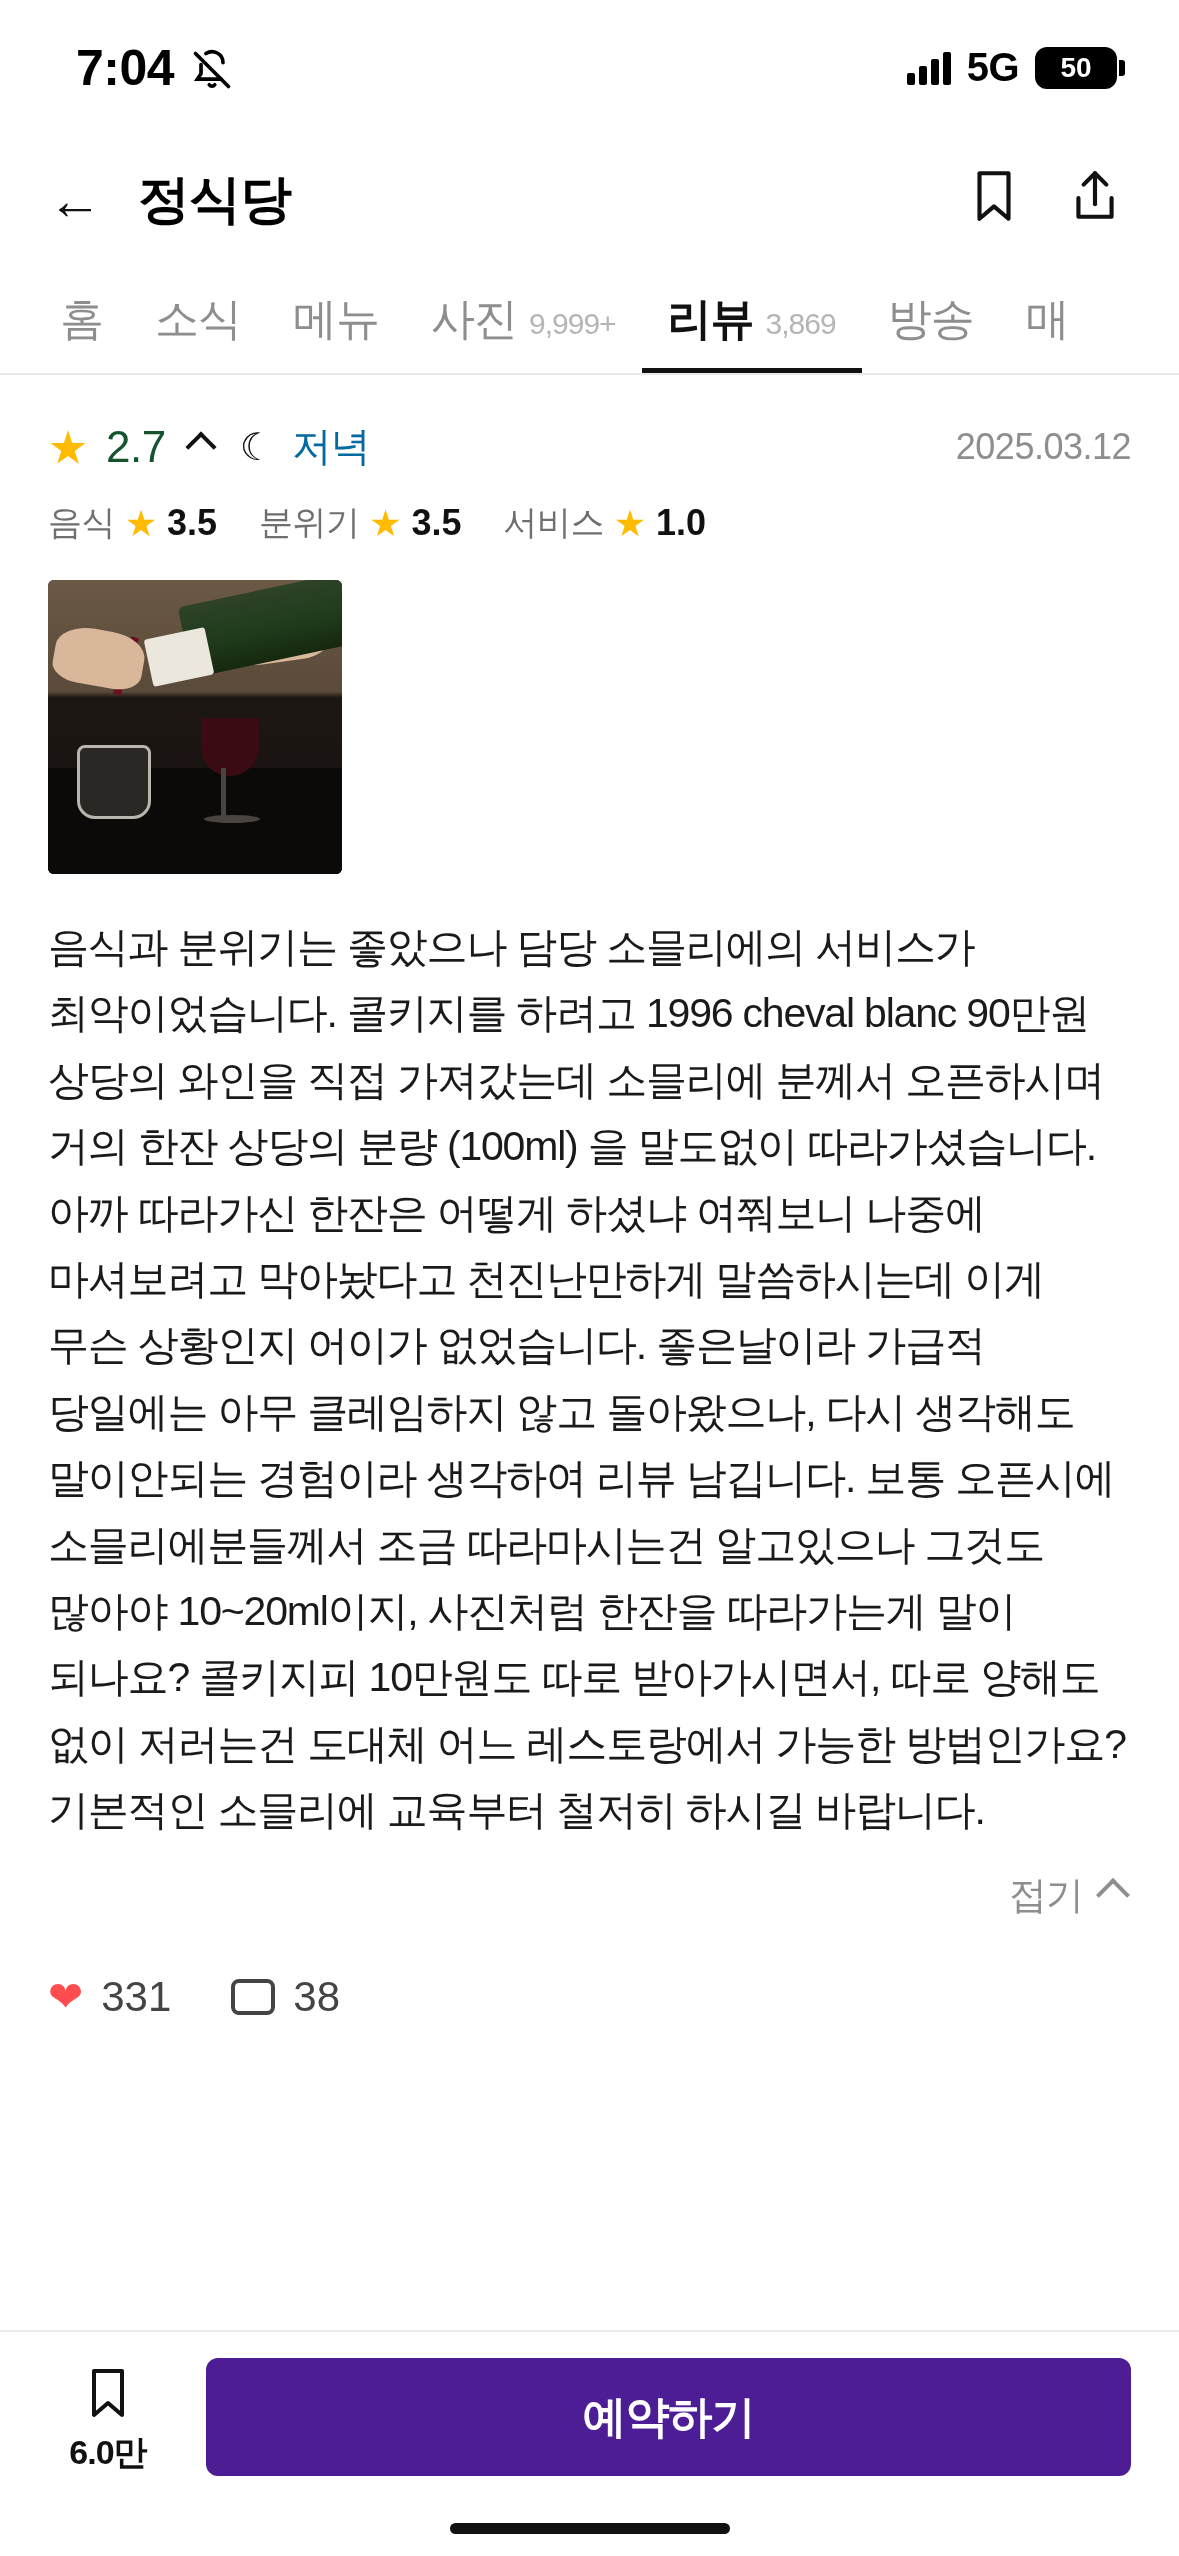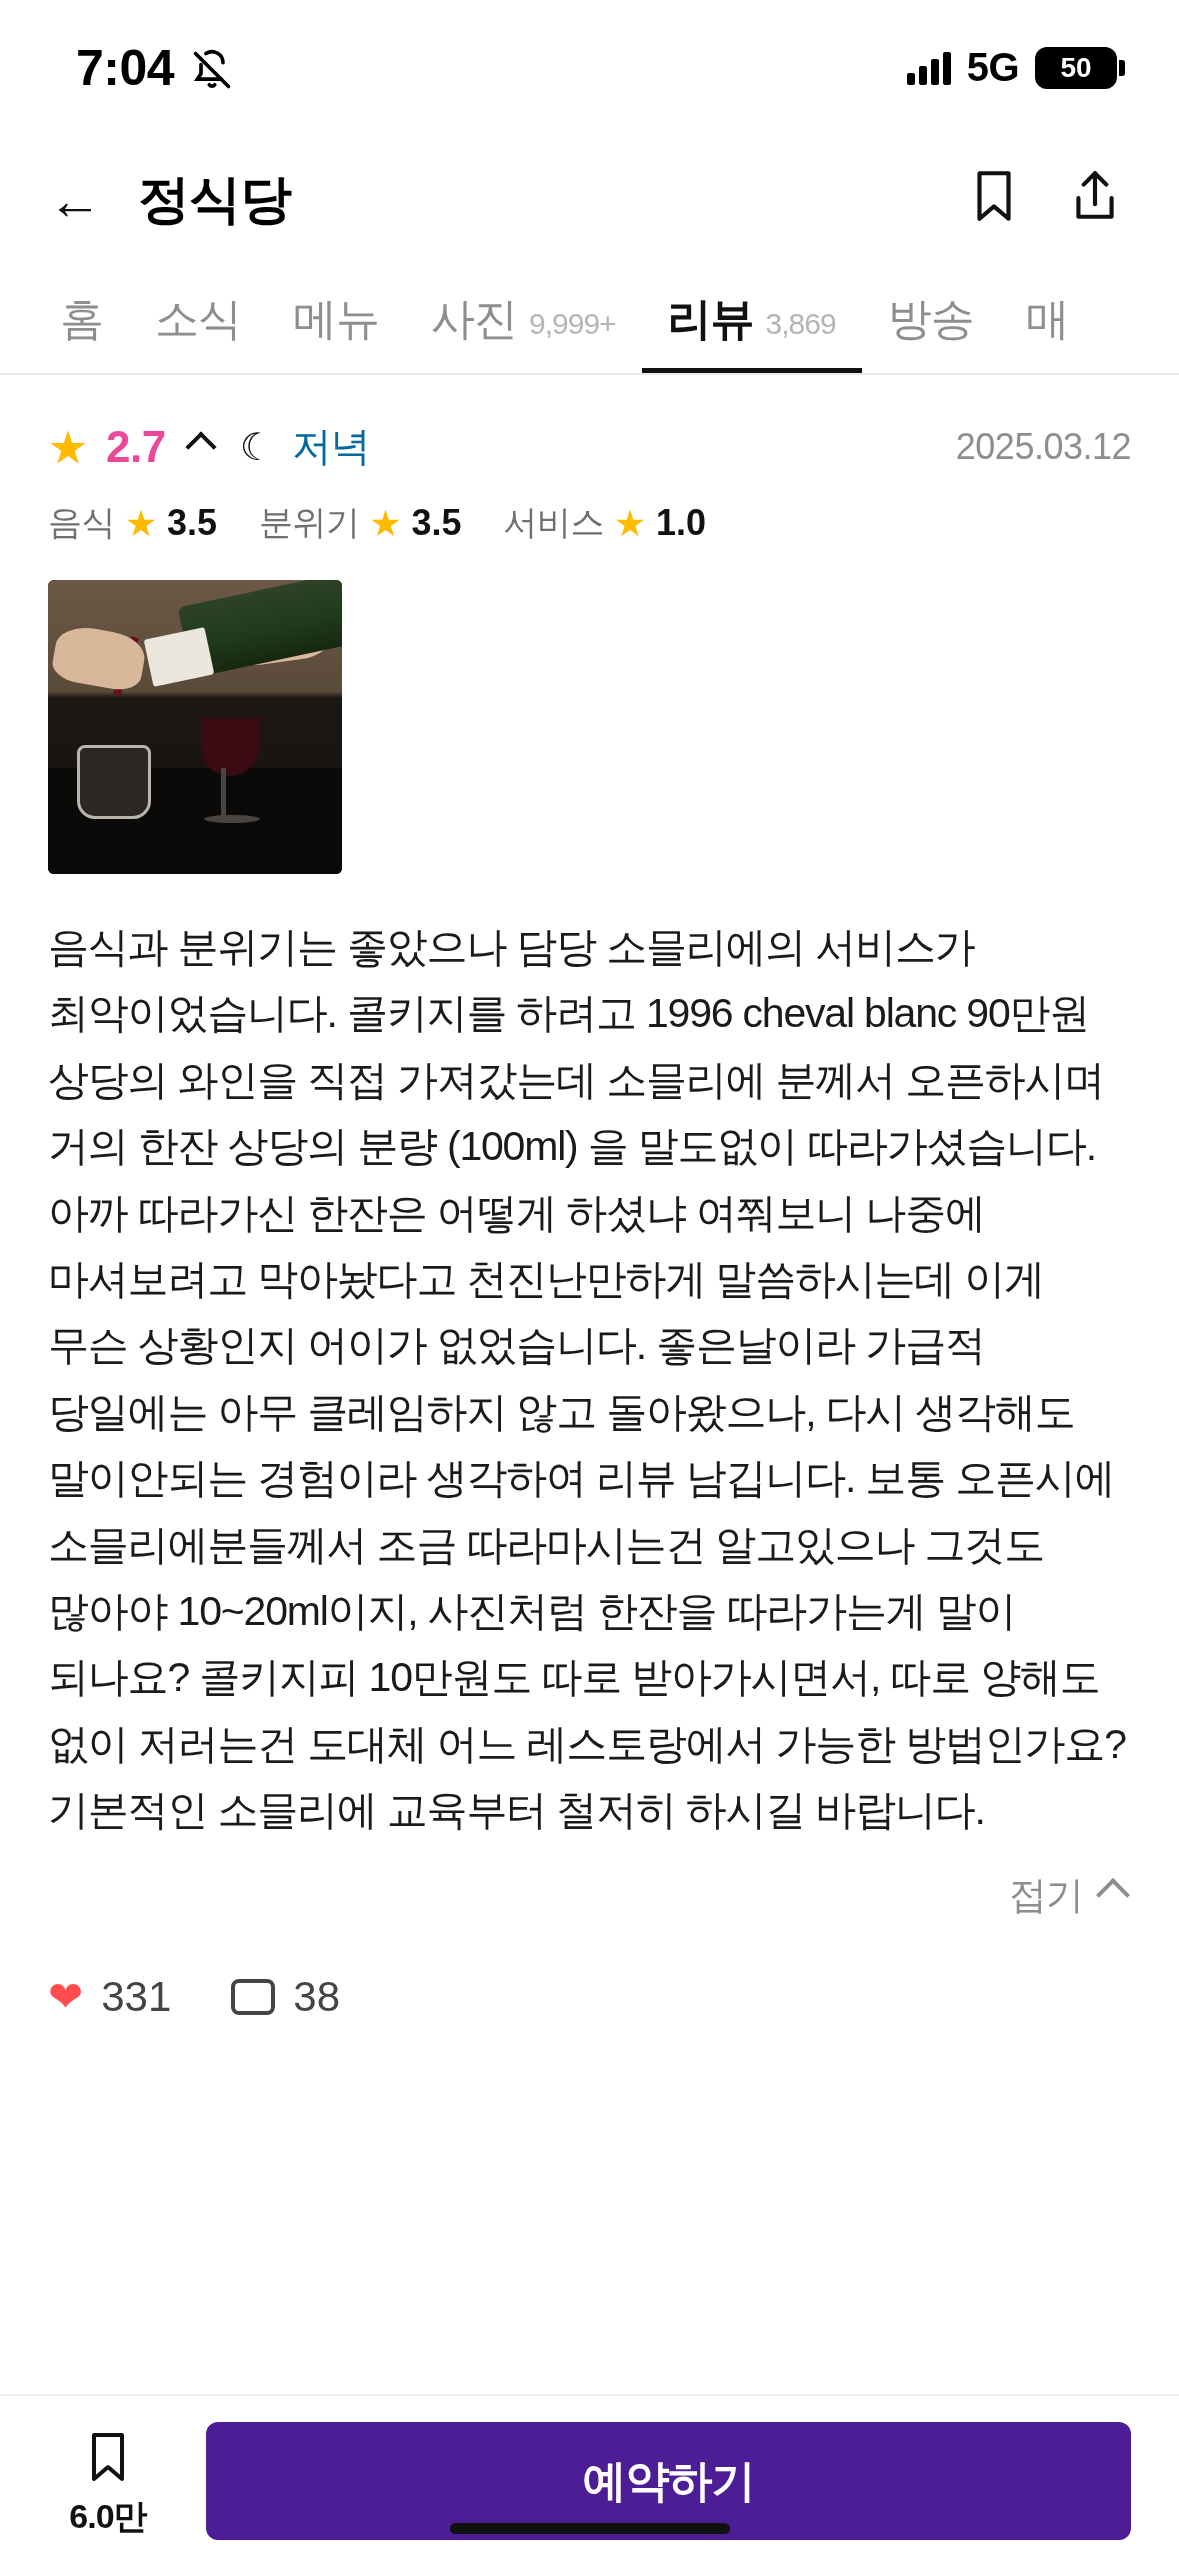--- a/index.html
+++ b/index.html
@@ -117,21 +117,21 @@
 
   
   .review { padding: 44px 48px 0 48px; }
   .review-top {
     display: flex;
     align-items: center;
     justify-content: space-between;
   }
   .rating-line { display: flex; align-items: center; gap: 18px; }
   .star { color: #ffbb00; font-size: 40px; line-height: 1; }
-  .rating-value { font-size: 44px; font-weight: bold; color: #ec4899; letter-spacing: -0.5px; }
+  .rating-value { font-size: 44px; font-weight: normal; color: #14532d; letter-spacing: -0.5px; }
   .chev-up {
     display: inline-block;
     width: 22px; height: 22px;
     border-left: 4px solid #111;
     border-top: 4px solid #111;
     transform: rotate(45deg);
     margin: 0 10px 0 6px;
   }
   .moon { font-size: 38px; color: #111; }
   .time-label { font-size: 40px; color: #0369a1; letter-spacing: -1px; }
@@ -256,21 +256,21 @@
     width: 44px; height: 36px;
     border: 4px solid #444;
     border-radius: 8px;
     position: relative;
   }
 
   
   .bottom-bar {
     position: absolute;
     left: 0; right: 0; bottom: 0;
-    height: 162px;
+    height: 226px;
     background: #fff;
     border-top: 2px solid #ececec;
     display: flex;
     align-items: flex-start;
     padding: 26px 48px 0 48px;
     gap: 38px;
   }
   .save-block {
     width: 120px;
     display: flex;

